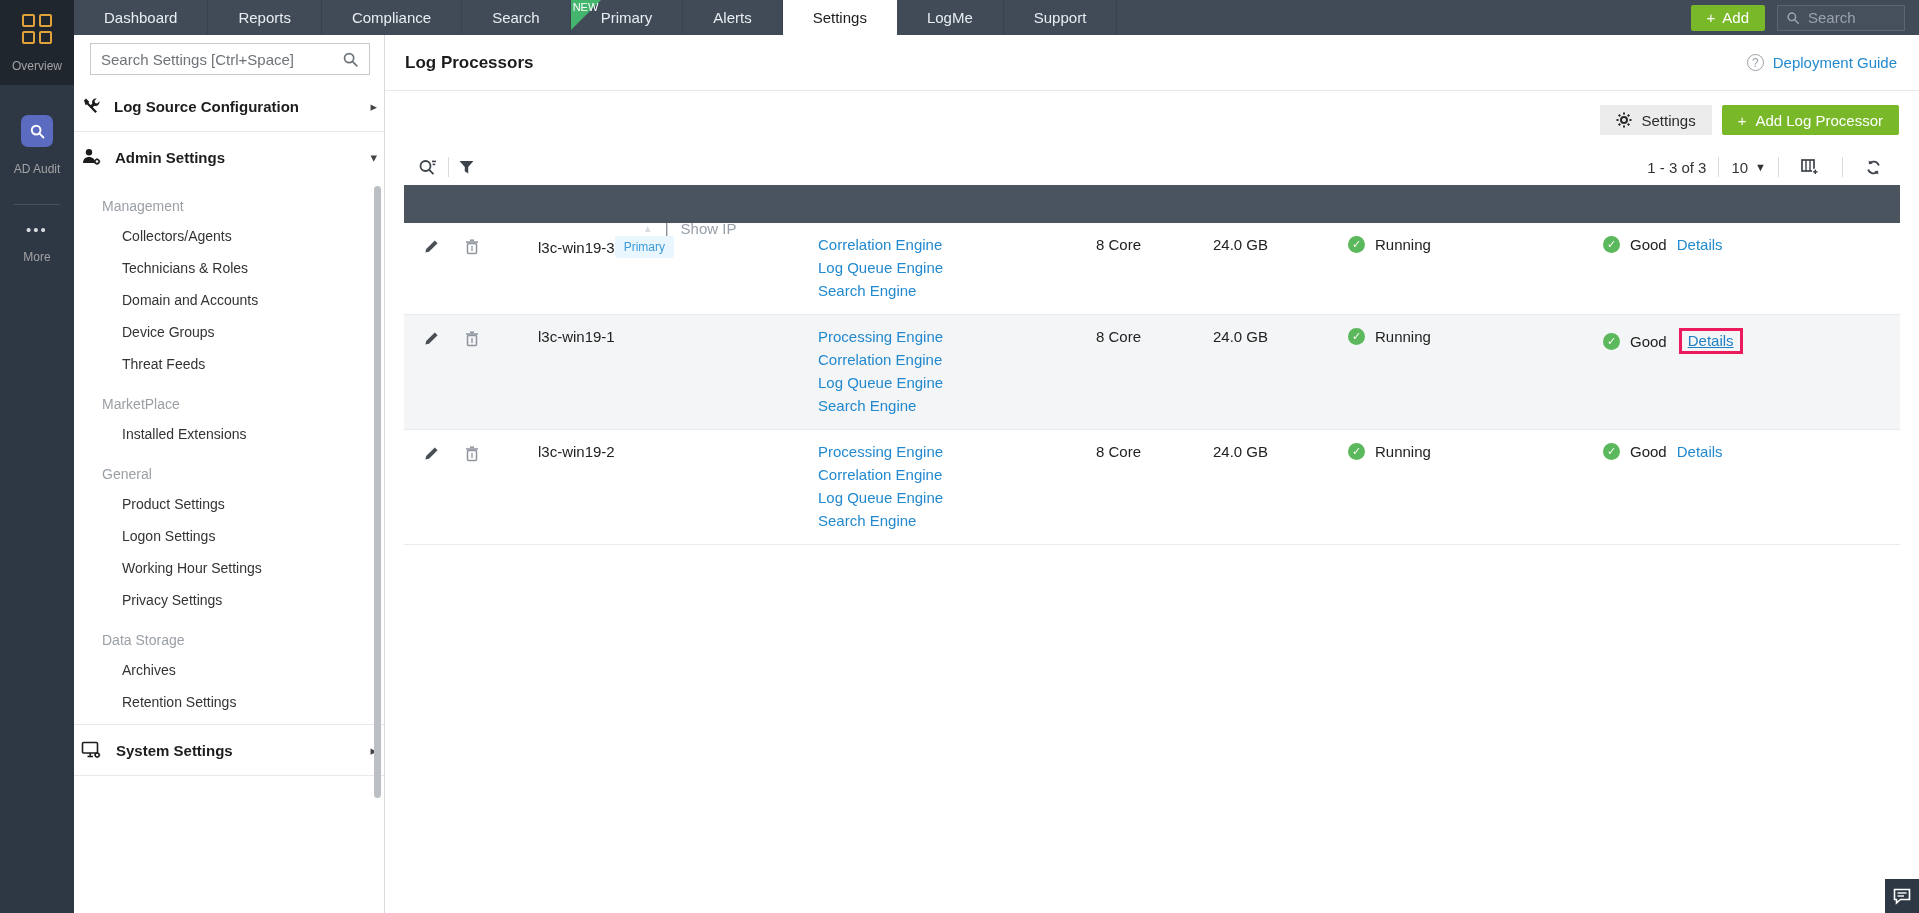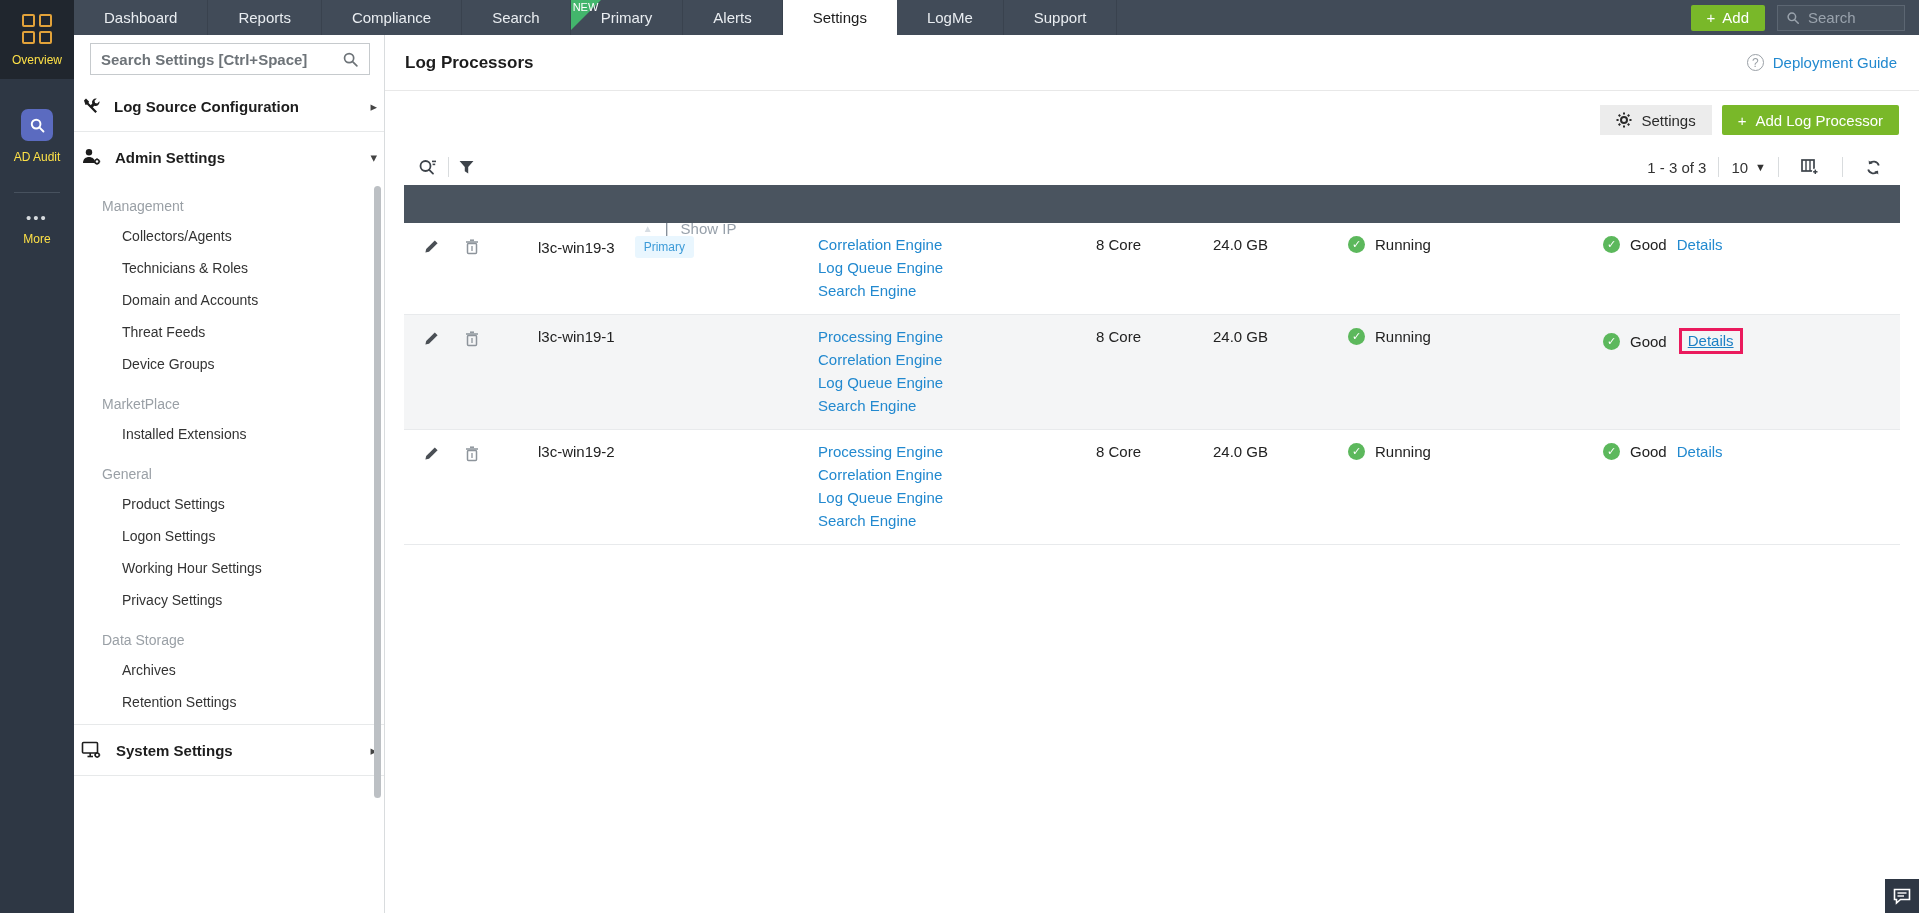--- a/index.html
+++ b/index.html
@@ -3,21 +3,21 @@
 <meta charset="utf-8">
 <style>
   * { margin:0; padding:0; box-sizing:border-box; }
   html,body { width:1919px; height:913px; overflow:hidden; font-family:"Liberation Sans", sans-serif; background:#fff; }
   body { position:relative; }
 
   
   .rail { position:absolute; left:0; top:0; width:74px; height:913px; background:#2e3744; z-index:30; }
   .rail-item { display:flex; flex-direction:column; align-items:center; padding:14px 0 12px; cursor:pointer; }
   .rail-item.active { background:#20262e; }
-  .rail-label { color:#fde047; font-size:12px; margin-top:9px; }
+  .rail-label { color:#a3a3a3; font-size:12px; margin-top:15px; }
   .grid-icon { width:30px; height:30px; display:grid; grid-template-columns:13px 13px; grid-template-rows:13px 13px; gap:4px; }
   .grid-icon span { border:2px solid #e2a23a; border-radius:2px; }
   .adaudit-icon { width:32px; height:32px; background:#5b6bc0; border-radius:7px; display:flex; align-items:center; justify-content:center; }
   .rail-divider { height:1px; background:#47515e; margin:16px 14px; }
   .ellipsis-icon { color:#d6dade; font-size:15px; letter-spacing:2px; line-height:10px; }
 
   
   .nav { position:absolute; left:74px; top:0; right:0; height:35px; background:#414b58; display:flex; align-items:stretch; z-index:20; }
   .nav-tab { position:relative; display:flex; align-items:center; justify-content:center; padding:0 30px; color:#e9edf1; font-size:15px; border-right:1px solid #39424e; cursor:pointer; white-space:nowrap; }
   .nav-tab.active { background:#ffffff; color:#1c1c1c; border-right:none; }
@@ -25,21 +25,21 @@
   .ribbon-text { position:absolute; top:1px; left:2px; color:#fff; font-size:11px; font-weight:normal; }
   .nav-right { margin-left:auto; display:flex; align-items:center; gap:12px; padding-right:14px; }
   .btn-add { display:flex; align-items:center; gap:7px; background:#79b829; color:#fff; font-size:15px; height:26px; padding:0 16px; border-radius:2px; border:none; cursor:pointer; }
   .nav-search { display:flex; align-items:center; gap:8px; width:128px; height:26px; background:#46505c; border:1px solid #5c6672; padding:0 8px; }
   .nav-search input { background:transparent; border:none; outline:none; color:#cdd3d9; font-size:15px; width:90px; font-family:"Liberation Sans",sans-serif; }
   .nav-search input::placeholder { color:#9aa3ad; }
 
   
   .sidepanel { position:absolute; left:74px; top:35px; width:311px; height:878px; background:#fff; border-right:1px solid #d9dcde; z-index:10; }
   .sp-search { margin:8px 14px 6px 16px; height:32px; border:1px solid #c6cacd; display:flex; align-items:center; padding:0 10px; }
-  .sp-search input { flex:1; border:none; outline:none; font-size:15px; color:#a16207; font-family:"Liberation Sans",sans-serif;font-weight:bold; }
+  .sp-search input { flex:1; border:none; outline:none; font-size:15px; color:#a16207; font-family:"Liberation Sans",sans-serif; }
   .sp-search input::placeholder { color:#6d7378; }
   .sp-row { display:flex; align-items:center; gap:13px; padding:15px 7px; cursor:pointer; }
   .sp-row-label { font-size:15px; font-weight:bold; color:#1d1d1d; flex:1; }
   .sp-chevron { color:#444; font-size:13px; }
   .sp-divider { height:1px; background:#e7e9ea; margin:0; }
   .sp-sections { position:relative; padding-bottom:6px; }
   .sp-section-title { color:#9aa0a6; font-size:14px; padding:16px 0 6px 28px; }
   .sp-item { font-size:14px; color:#333; padding:8px 0 8px 48px; cursor:pointer; }
   .scroll-thumb { position:absolute; right:3px; top:4px; width:7px; height:612px; background:#bcc0c4; border-radius:4px; }
 
@@ -68,21 +68,21 @@
   .thead { background:#4a545f; height:38px; align-items:center; }
   .th { color:#fff; font-size:15px; padding-left:16px; display:flex; align-items:center; gap:8px;margin-top:35px; }
   .th-sub { color:#97a0aa; }
   .th-pipe { color:#7b8591; padding:0 4px; }
   .sort-asc { font-size:10px; color:#d7dde3; }
 
   .trow { border-bottom:1px solid #e8eaec; padding:13px 0 14px; align-items:start; }
   .trow.alt { background:#f4f5f6; }
   .cell { font-size:15px; color:#222; padding-left:16px; }
   .cell-actions { display:flex; gap:26px; padding-left:20px; padding-top:3px; }
-  .name-cell { display:flex; align-items:center; gap:20px; padding-left:8px; }
+  .name-cell { display:flex; align-items:center; gap:0; padding-left:8px; }
   .badge { background:#e9f6fe; color:#3d9bd8; font-size:12px; padding:4px 9px; border-radius:3px; }
   .roles { display:flex; flex-direction:column; gap:5px; padding-left:8px; }
   .roles a { color:#2289cf; font-size:15px; text-decoration:none; line-height:18px; cursor:pointer; }
   .status-cell, .health-cell { display:flex; align-items:center; gap:10px; padding-left:8px; }
   .check-circle { width:17px; height:17px; border-radius:50%; background:#5cb85c; color:#fff; font-size:11px; display:flex; align-items:center; justify-content:center; flex:none; }
   .hl-box { border:3px solid #ea1a5d; padding:1px 6px; margin-left:2px; }
   .hl-box .link { text-decoration:underline; color:#1c7fc4; }
 
   .chat-fab { position:absolute; right:0; bottom:0; width:34px; height:34px; background:#2e3744; display:flex; align-items:center; justify-content:center; cursor:pointer; z-index:40; }
 
@@ -203,22 +203,22 @@
     </span>
     <span class="sp-row-label">Admin Settings</span>
     <span class="sp-chevron">▾</span>
   </div>
 
   <div class="sp-sections">
     <div class="sp-section-title">Management</div>
     <div class="sp-item">Collectors/Agents</div>
     <div class="sp-item">Technicians &amp; Roles</div>
     <div class="sp-item">Domain and Accounts</div>
+    <div class="sp-item">Device Groups</div>
     <div class="sp-item">Threat Feeds</div>
-    <div class="sp-item">Device Groups</div>
 
     <div class="sp-section-title">MarketPlace</div>
     <div class="sp-item">Installed Extensions</div>
 
     <div class="sp-section-title">General</div>
     <div class="sp-item">Product Settings</div>
     <div class="sp-item">Logon Settings</div>
     <div class="sp-item">Working Hour Settings</div>
     <div class="sp-item">Privacy Settings</div>
 

